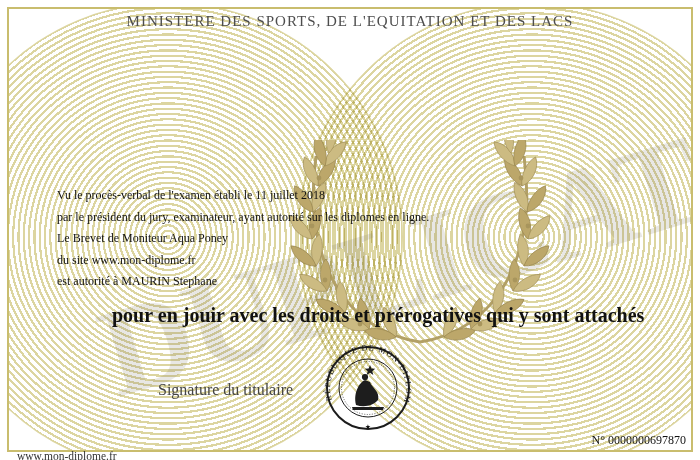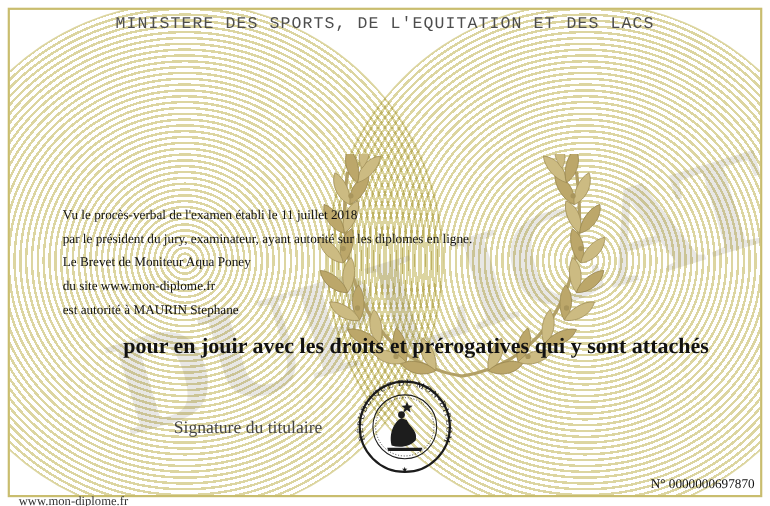--- a/index.html
+++ b/index.html
@@ -22,21 +22,21 @@
     font-size:126px;font-weight:bold;letter-spacing:-4px;color:rgba(125,120,105,0.18);
     transform:rotate(-17deg);transform-origin:0 50%;white-space:nowrap;
     font-family:"Liberation Serif",serif;user-select:none;
   }
   .frame{
     position:absolute;left:7px;top:7px;right:7px;bottom:8px;
     border:2.5px solid #c9bd6e;pointer-events:none;
   }
   .hdr{
     position:absolute;top:13px;left:0;width:700px;text-align:center;
-    font-size:15px;letter-spacing:1px;color:#4d4d4d;font-family:Liberation Mono, monospace;
+    font-size:15px;letter-spacing:1px;color:#4d4d4d;
   }
   .ttl{
     position:absolute;top:72px;left:0;width:700px;text-align:center;
     font-size:35px;line-height:41px;color:#4f4f4f;letter-spacing:0.5px;
   }
   .bodytxt{position:absolute;left:57px;top:185px;font-size:12px;line-height:21.6px;color:#111;}
   .closing{position:absolute;left:112px;top:304px;font-size:20px;color:#111;font-weight:bold;}
   .sig{position:absolute;left:158px;top:381px;font-size:16px;color:#444;}
   .ministry{position:absolute;left:408px;top:368px;font-size:12.5px;color:#383838;}
   .siteurl{position:absolute;left:17px;top:450px;font-size:11.5px;color:#333;}

